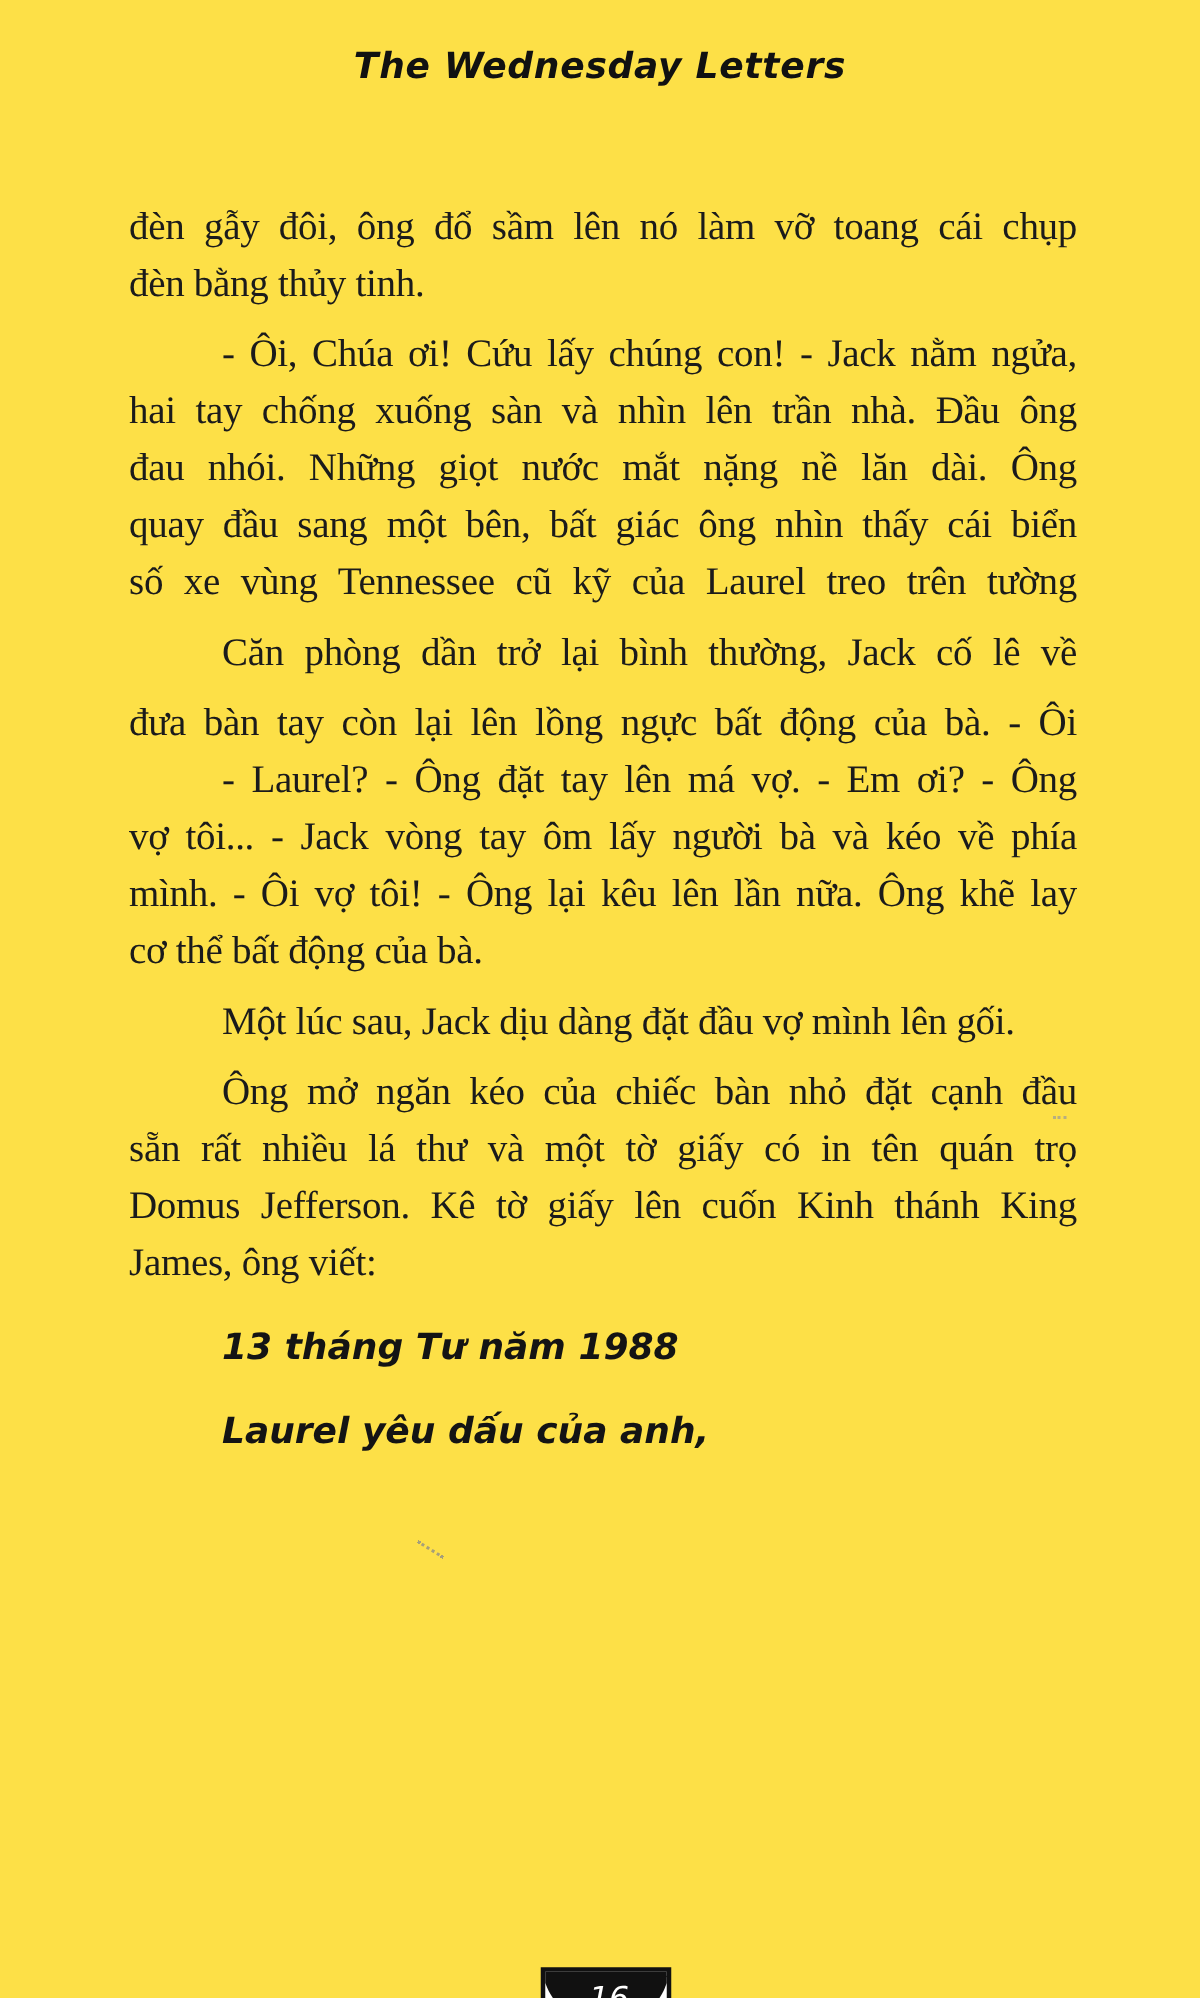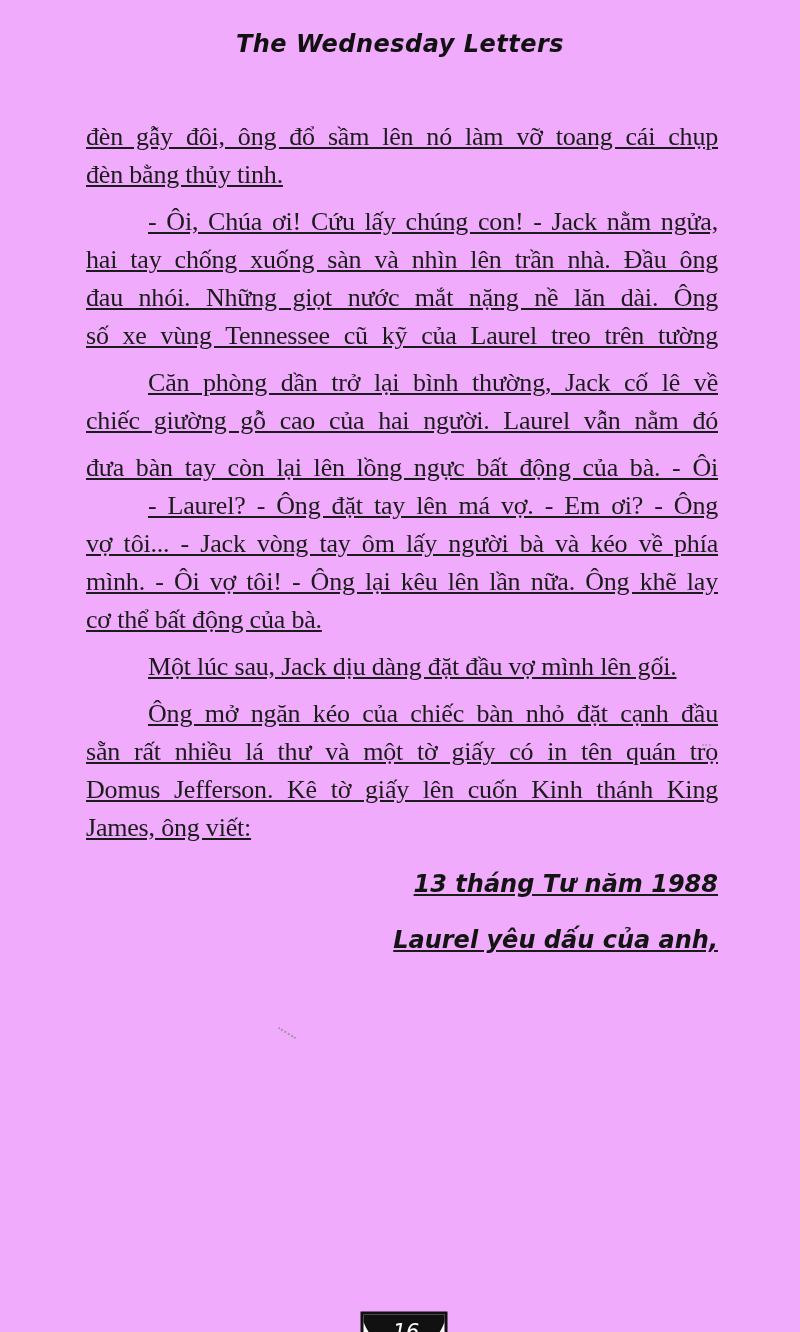--- a/index.html
+++ b/index.html
@@ -1,39 +1,38 @@
 <!DOCTYPE html>
 <html><head>
 <meta charset="utf-8">
 <style>
   html,body{margin:0;padding:0;background:#e8e8e8;}
   .page{
     position:relative;
     width:800px;height:1332px;
     margin:0 auto;
-    background:#f0abfc;
+    background:#fde047;
     overflow:hidden;
     font-family:"Liberation Serif", serif;
     color:#1b1b1b;
   }
   .running-head{
     margin-top:30px;
     text-align:center;
     font-family:"DejaVu Sans", sans-serif;
     font-style:italic;
     font-weight:bold;
     font-size:24px;
     letter-spacing:0.5px;
     color:#111;
   }
   .body-text{
     position:absolute;
-    left:86px;top:118px;
+    left:86px;top:132px;
     width:632px;
-    text-decoration:underline;
   }
   .para{margin:0 0 9px 0;}
   .ln{
     font-size:26px;
     line-height:38px;
     letter-spacing:-0.2px;
     white-space:normal;
     overflow:hidden;
     color:#1b1b1b;
   }
@@ -41,21 +40,21 @@
   .ind{text-indent:62px;}
   .letter-block{
     margin-top:22px;
     margin-left:62px;
     font-family:"DejaVu Sans", sans-serif;
     font-style:italic;
     font-weight:bold;
     font-size:24px;
     color:#141414;
   }
-  .letter-line{line-height:30px;text-align:right;}
+  .letter-line{line-height:30px;}
   .letter-line + .letter-line{margin-top:26px;}
   .footer{
     position:absolute;
     left:359px;top:1309px;
     width:90px;height:60px;
   }
   .envelope{display:block;}
   .envelope text{
     font-family:"DejaVu Sans", sans-serif;
     font-style:italic;
@@ -89,26 +88,26 @@
 
     <div class="para">
       <div class="ln j">đèn gẫy đôi, ông đổ sầm lên nó làm vỡ toang cái chụp</div>
       <div class="ln">đèn bằng thủy tinh.</div>
     </div>
 
     <div class="para">
       <div class="ln j ind">- Ôi, Chúa ơi! Cứu lấy chúng con! - Jack nằm ngửa,</div>
       <div class="ln j">hai tay chống xuống sàn và nhìn lên trần nhà. Đầu ông</div>
       <div class="ln j">đau nhói. Những giọt nước mắt nặng nề lăn dài. Ông</div>
+      <div class="ln j">quay đầu sang một bên, bất giác ông nhìn thấy cái biển</div>
       <div class="ln j">số xe vùng Tennessee cũ kỹ của Laurel treo trên tường</div>
     </div>
 
     <div class="para">
       <div class="ln j ind">Căn phòng dần trở lại bình thường, Jack cố lê về</div>
-      <div class="ln j">chiếc giường gỗ cao của hai người. Laurel vẫn nằm đó</div>
     </div>
 
     <div class="para">
       <div class="ln j">đưa bàn tay còn lại lên lồng ngực bất động của bà. - Ôi</div>
       <div class="ln j ind">- Laurel? - Ông đặt tay lên má vợ. - Em ơi? - Ông</div>
       <div class="ln j">vợ tôi... - Jack vòng tay ôm lấy người bà và kéo về phía</div>
       <div class="ln j">mình. - Ôi vợ tôi! - Ông lại kêu lên lần nữa. Ông khẽ lay</div>
       <div class="ln">cơ thể bất động của bà.</div>
     </div>
 

